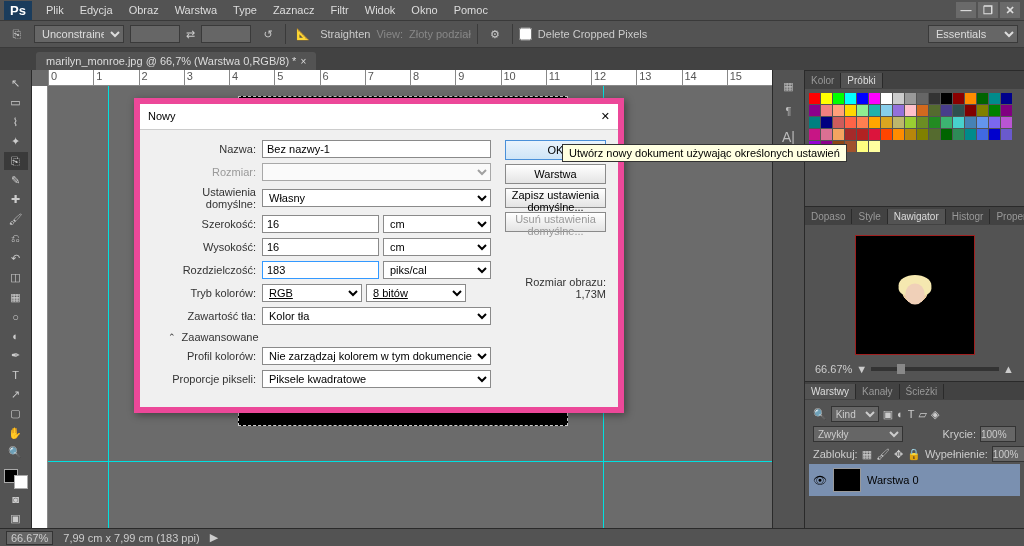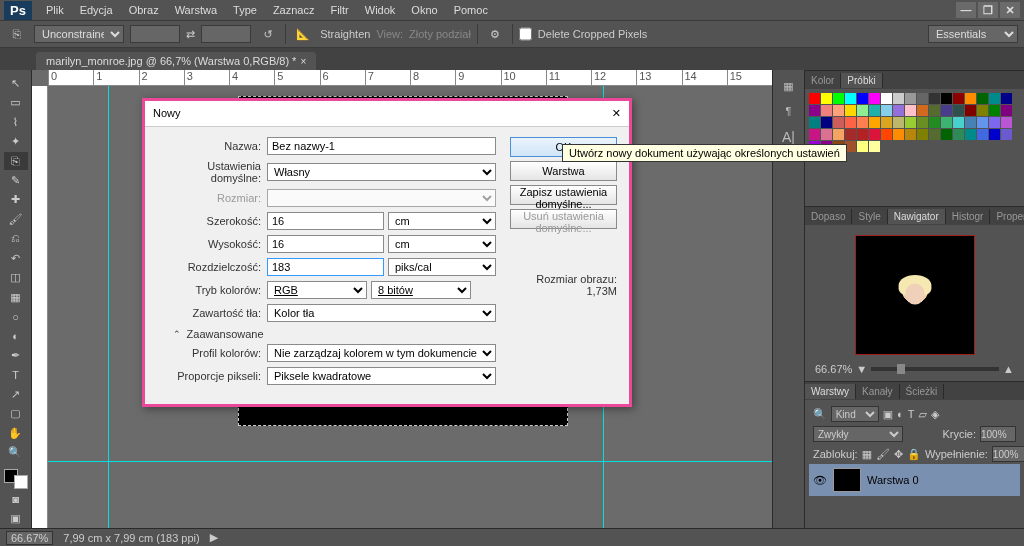--- a/index.html
+++ b/index.html
@@ -71,21 +71,21 @@
 .layers select, .layers input { background: #666; border: 1px solid #333; color: #ccc; height: 16px; font-size: 10px; }
 .layer-item { display: flex; align-items: center; gap: 6px; padding: 4px; background: #7a90b0; color: #000; }
 .layer-item .eye { width: 14px; }
 .layer-item .thumb { width: 28px; height: 24px; background: #000; border: 1px solid #999; }
 
 
 .statusbar { height: 18px; background: #535353; border-top: 1px solid #2a2a2a; display: flex; align-items: center; color: #ccc; padding: 0 6px; gap: 10px; }
 .statusbar .zoom-box { background: #666; border:1px solid #333; padding: 0 4px; }
 
 
-.dialog { position: absolute; left: 142px; top: 98px; width: 490px; background: #f0f0f0; border: 3px solid #ec4899; box-shadow: 2px 2px 8px rgba(0,0,0,0.4); }
+.dialog { position: absolute; left: 134px; top: 98px; width: 490px; background: #f0f0f0; border: 6px solid #ec4899; box-shadow: 2px 2px 8px rgba(0,0,0,0.4); }
 .dialog-title { background: #fff; padding: 6px 8px; font-size: 12px; display: flex; justify-content: space-between; border-bottom: 1px solid #ccc; }
 .dialog-body { display: flex; padding: 10px 12px 14px; gap: 14px; }
 .dialog-form { flex: 1; }
 .form-row { display: flex; align-items: center; margin-bottom: 5px; }
 .form-row label { width: 110px; text-align: right; padding-right: 6px; color: #333; }
 .form-row label.disabled { color: #999; }
 .form-row input[type=text] { flex: 1; border: 1px solid #8a8a8a; padding: 1px 4px; height: 18px; background:#fff; }
 .form-row input.active { border: 1px solid #3399ff; }
 .form-row select { border: 1px solid #8a8a8a; height: 18px; background: #fff; padding: 0 2px; }
 .form-row select.wide { flex: 1; }
@@ -386,26 +386,26 @@
     <span>Nowy</span>
     <span>✕</span>
   </div>
   <div class="dialog-body">
     <div class="dialog-form">
       <div class="form-row">
         <label>Nazwa:</label>
         <input type="text" value="Bez nazwy-1" style="">
       </div>
       <div class="form-row">
+        <label class="disabled">Rozmiar:</label>
+        <select class="wide" disabled=""><option></option></select>
+      </div>
+      <div class="form-row">
         <label>Ustawienia domyślne:</label>
         <select class="wide"><option>Własny</option></select>
-      </div>
-      <div class="form-row">
-        <label class="disabled">Rozmiar:</label>
-        <select class="wide" disabled=""><option></option></select>
       </div>
       <div class="form-row">
         <label>Szerokość:</label>
         <input type="text" style="width: 74px;" value="16">
         <select class="unit"><option>cm</option></select>
       </div>
       <div class="form-row">
         <label>Wysokość:</label>
         <input type="text" style="width: 74px;" value="16">
         <select class="unit"><option>cm</option></select>

